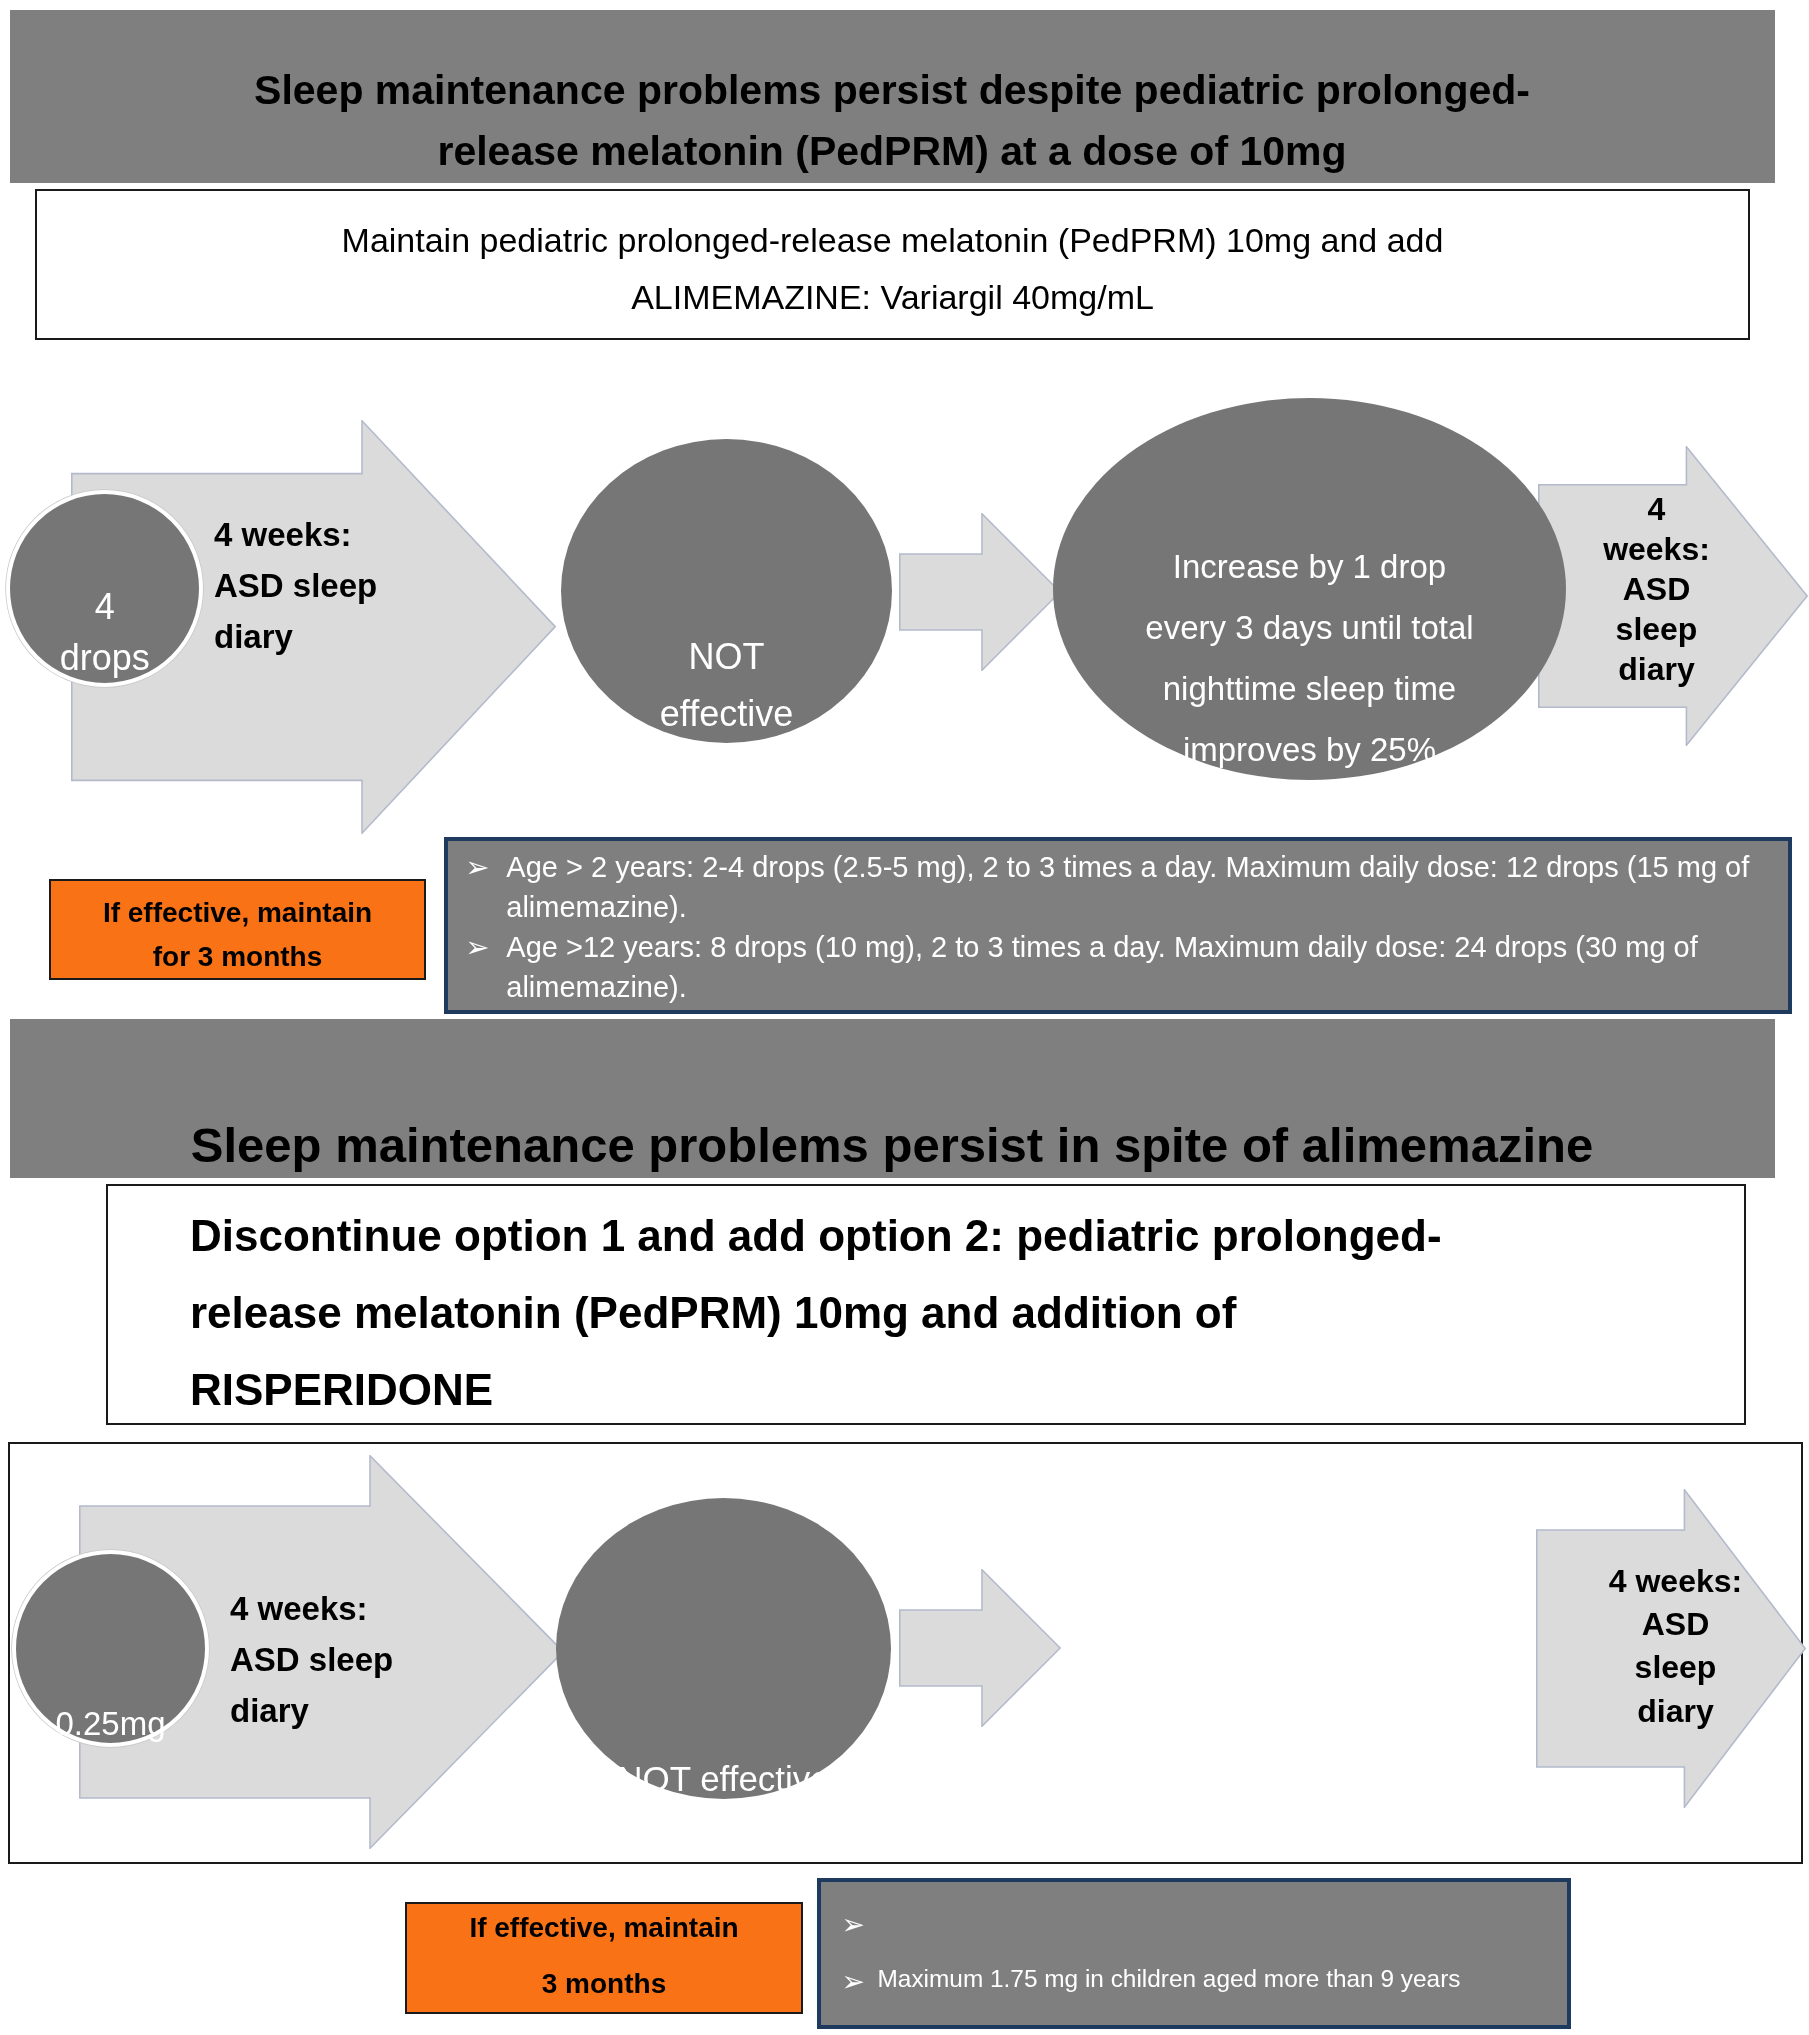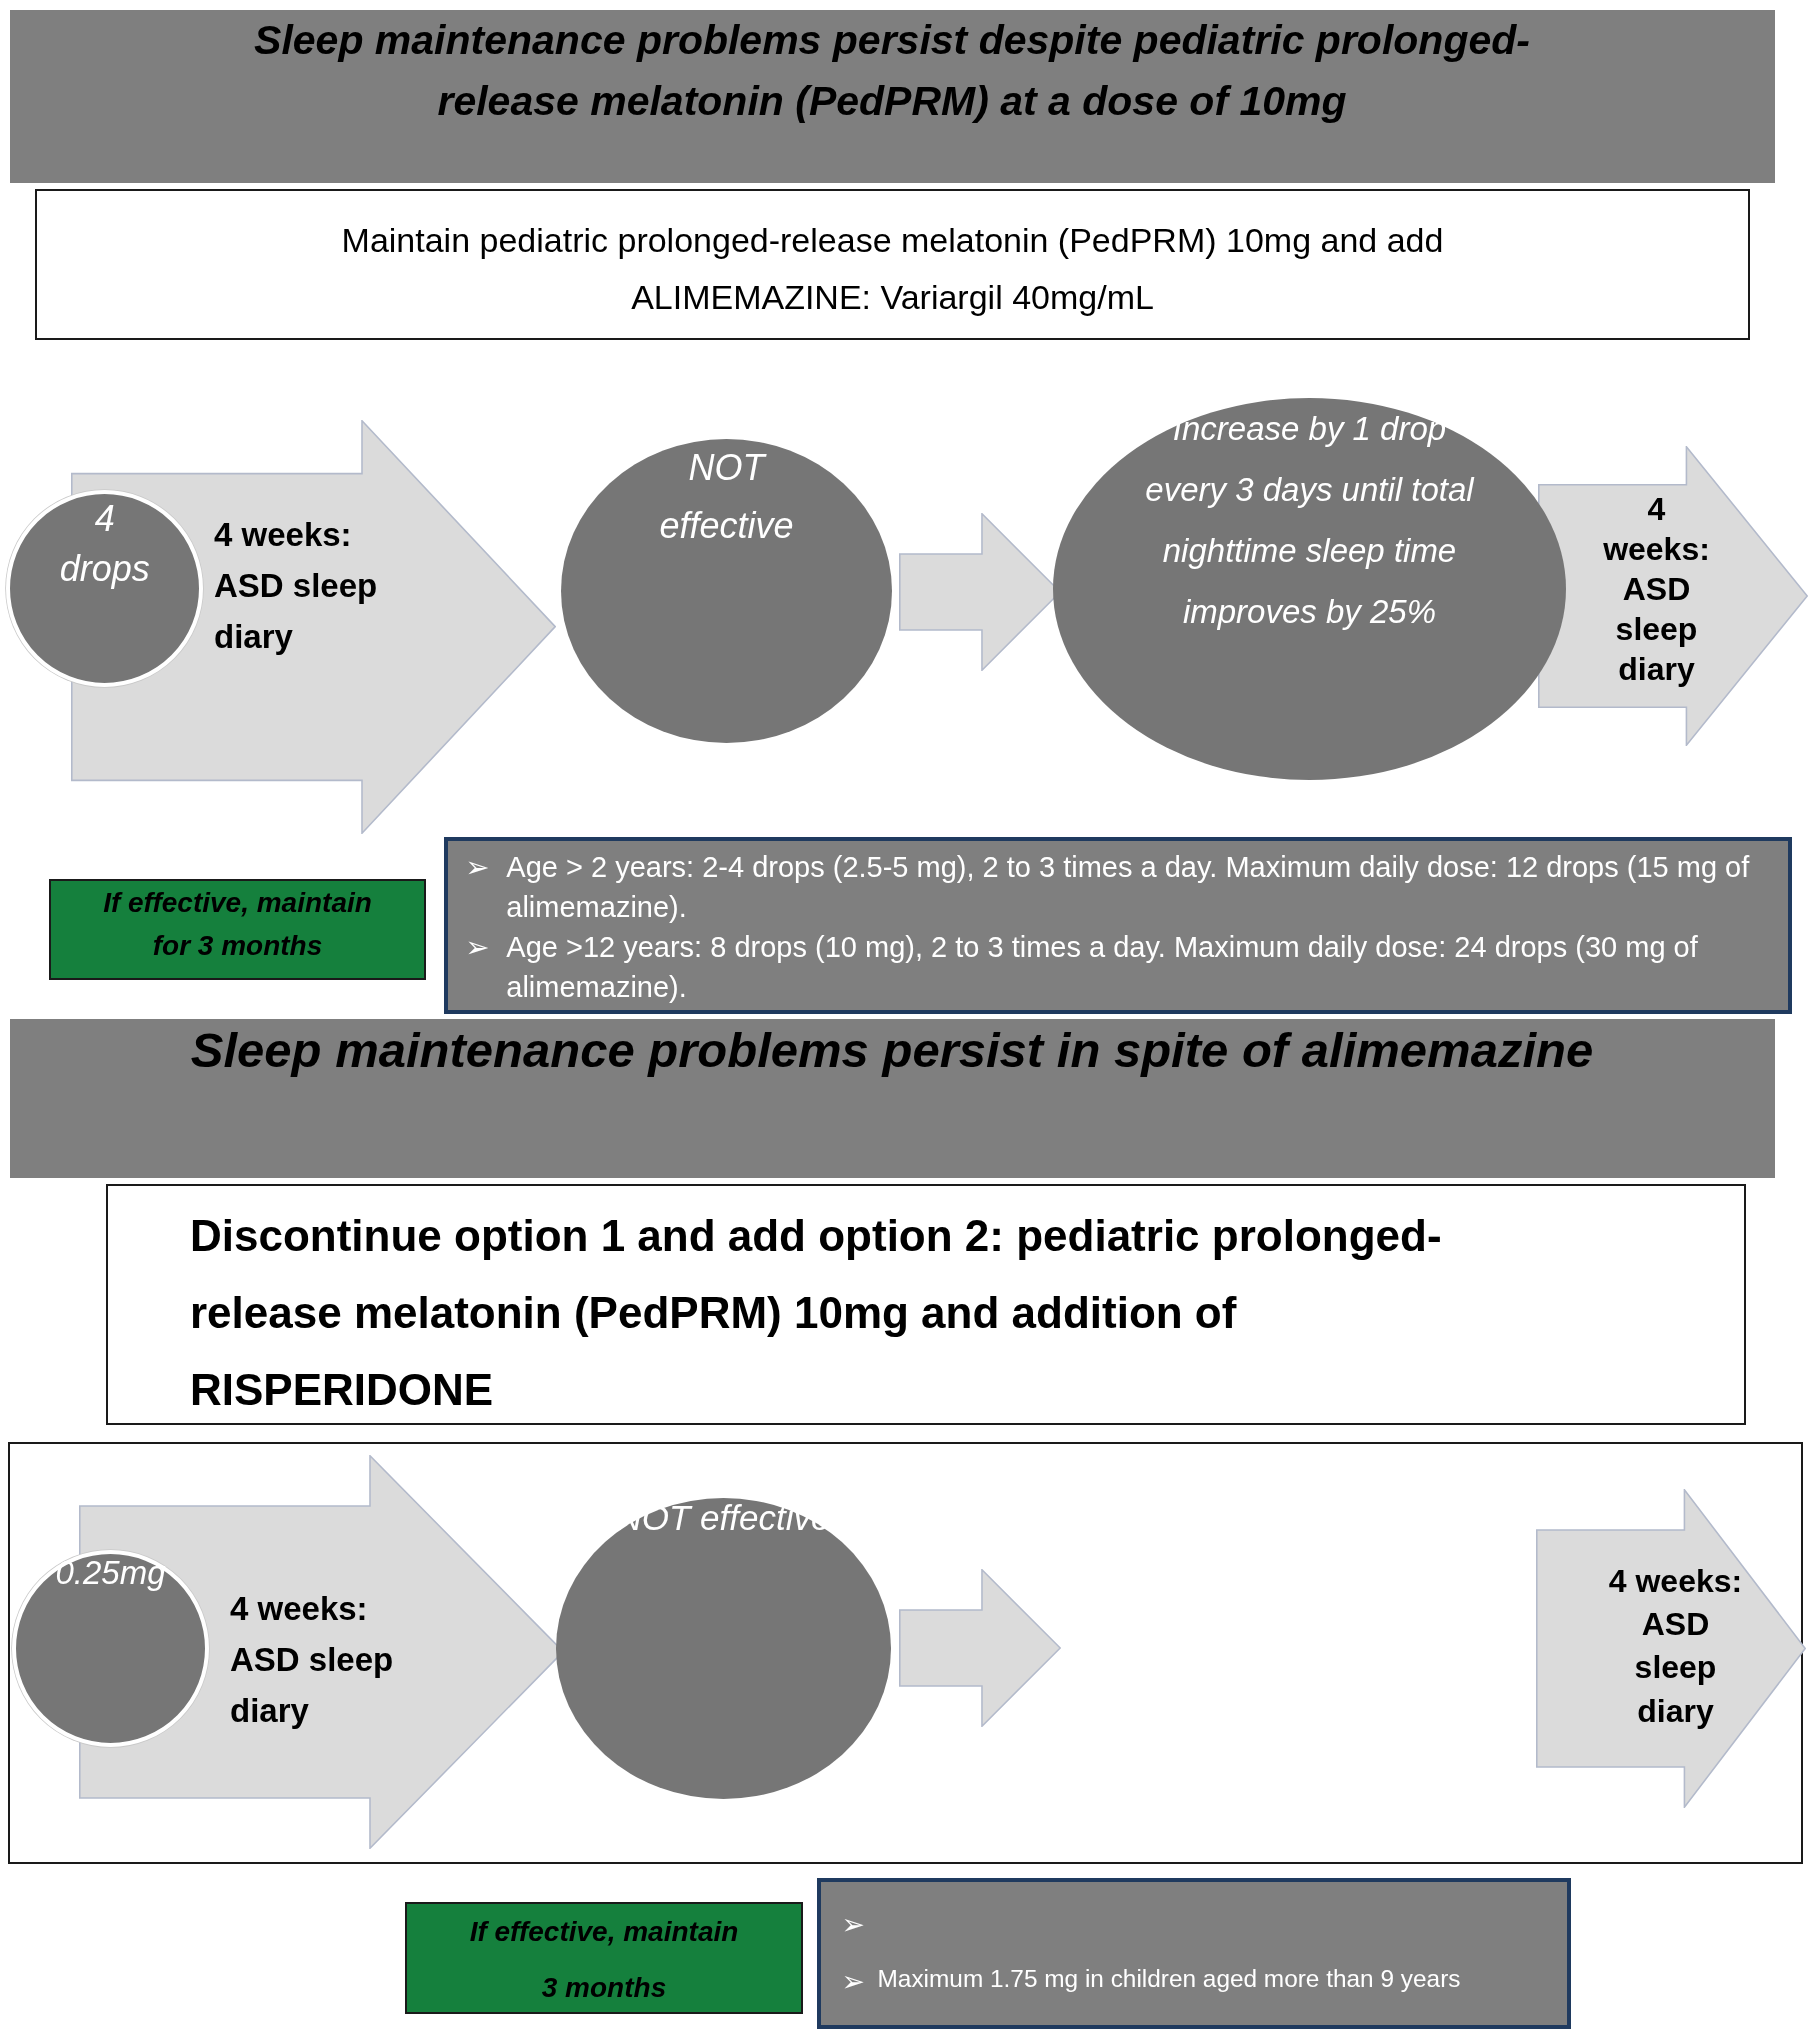--- a/index.html
+++ b/index.html
@@ -4,40 +4,40 @@
 <style>
   :root{
     --banner-bg:#7F7F7F; --shape-fill:#767676; --arrow-fill:#DBDBDB; --arrow-stroke:#B3BACB;
     --notes-bg:#7F7F7F; --notes-border:#1F3A5F; --box-border:#1A1A1A; --text-dark:#000; --text-light:#fff;
   }
   html,body{margin:0;padding:0;background:#fff;}
   .page{position:relative;width:1810px;height:2035px;background:#fff;overflow:hidden;
         font-family:"Liberation Sans",sans-serif;color:var(--text-dark);}
   .abs{position:absolute;box-sizing:border-box;}
   .pre{white-space:pre-line;}
-  .center-flex{display:flex;align-items:flex-start;justify-content:center;text-align:center;font-style:italic;}
+  .center-flex{display:flex;align-items:flex-end;justify-content:center;text-align:center;}
 
   .banner{background:var(--banner-bg);}
   .banner-text{font-weight:bold;color:var(--text-dark);}
   .banner1-text{font-size:41px;line-height:1.5;}
   .banner2-text{font-size:49px;line-height:1.3;}
 
   .whitebox{background:#fff;border:2.4px solid var(--box-border);}
   .instr1{font-size:34px;line-height:1.7;padding:20.5px 32px;text-align:center;}
   .instr2{font-size:44px;font-weight:bold;line-height:1.75;padding:11px 38px;}
 
   .gray-circle{background:var(--shape-fill);border:4px solid #fff;border-radius:50%;
                box-shadow:0 0 0 0.8px #c9c9c9;color:var(--text-light);z-index:3;}
   .gray-ellipse{background:var(--shape-fill);border-radius:50%;color:var(--text-light);z-index:2;}
   .arrow-svg{z-index:1;}
   .arrow-shape{fill:var(--arrow-fill);stroke:var(--arrow-stroke);stroke-width:2;}
   .flow-label{font-weight:bold;color:var(--text-dark);z-index:4;font-size:33px;line-height:1.55;}
   .flow-label-center{font-weight:bold;color:var(--text-dark);z-index:4;text-align:center;}
 
-  .maintain-box{background:#15803d;border:2.4px solid var(--box-border);font-weight:bold;}
+  .maintain-box{background:#f97316;border:2.4px solid var(--box-border);font-weight:bold;}
   .maintain1{font-size:28px;line-height:1.55;}
   .maintain2{font-size:28px;line-height:2.0;}
 
   .notes-box{background:var(--notes-bg);border:4px solid var(--notes-border);color:var(--text-light);
              display:flex;flex-direction:column;justify-content:space-evenly;}
   .notes1{font-size:29px;line-height:1.38;padding:6.3px 17.3px;}
   .notes2{font-size:24.4px;line-height:1.5;padding:8px 20.5px;}
   .note-item{display:flex;align-items:flex-start;}
   .note-glyph{flex:0 0 41px;}
   .notes2 .note-glyph{flex:0 0 36px;font-size:28px;}

